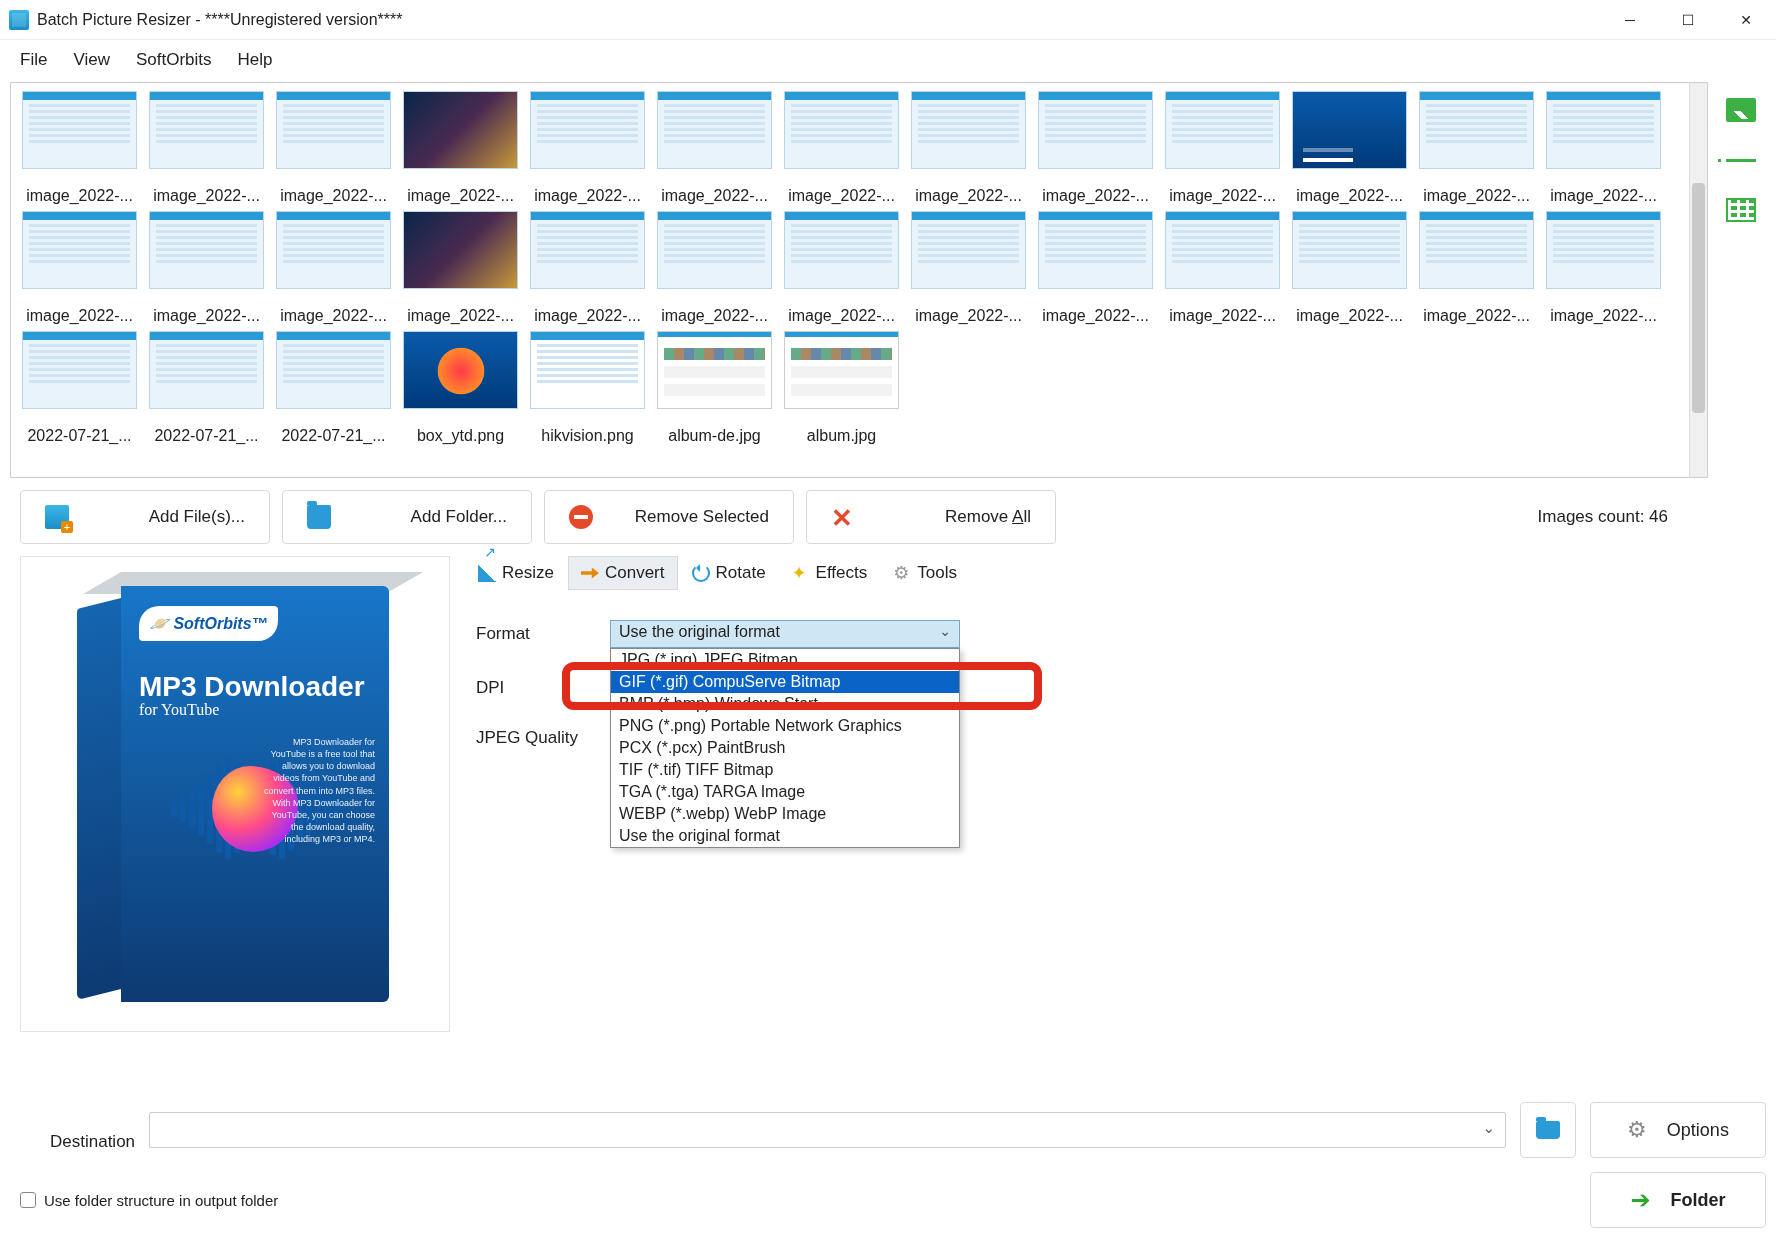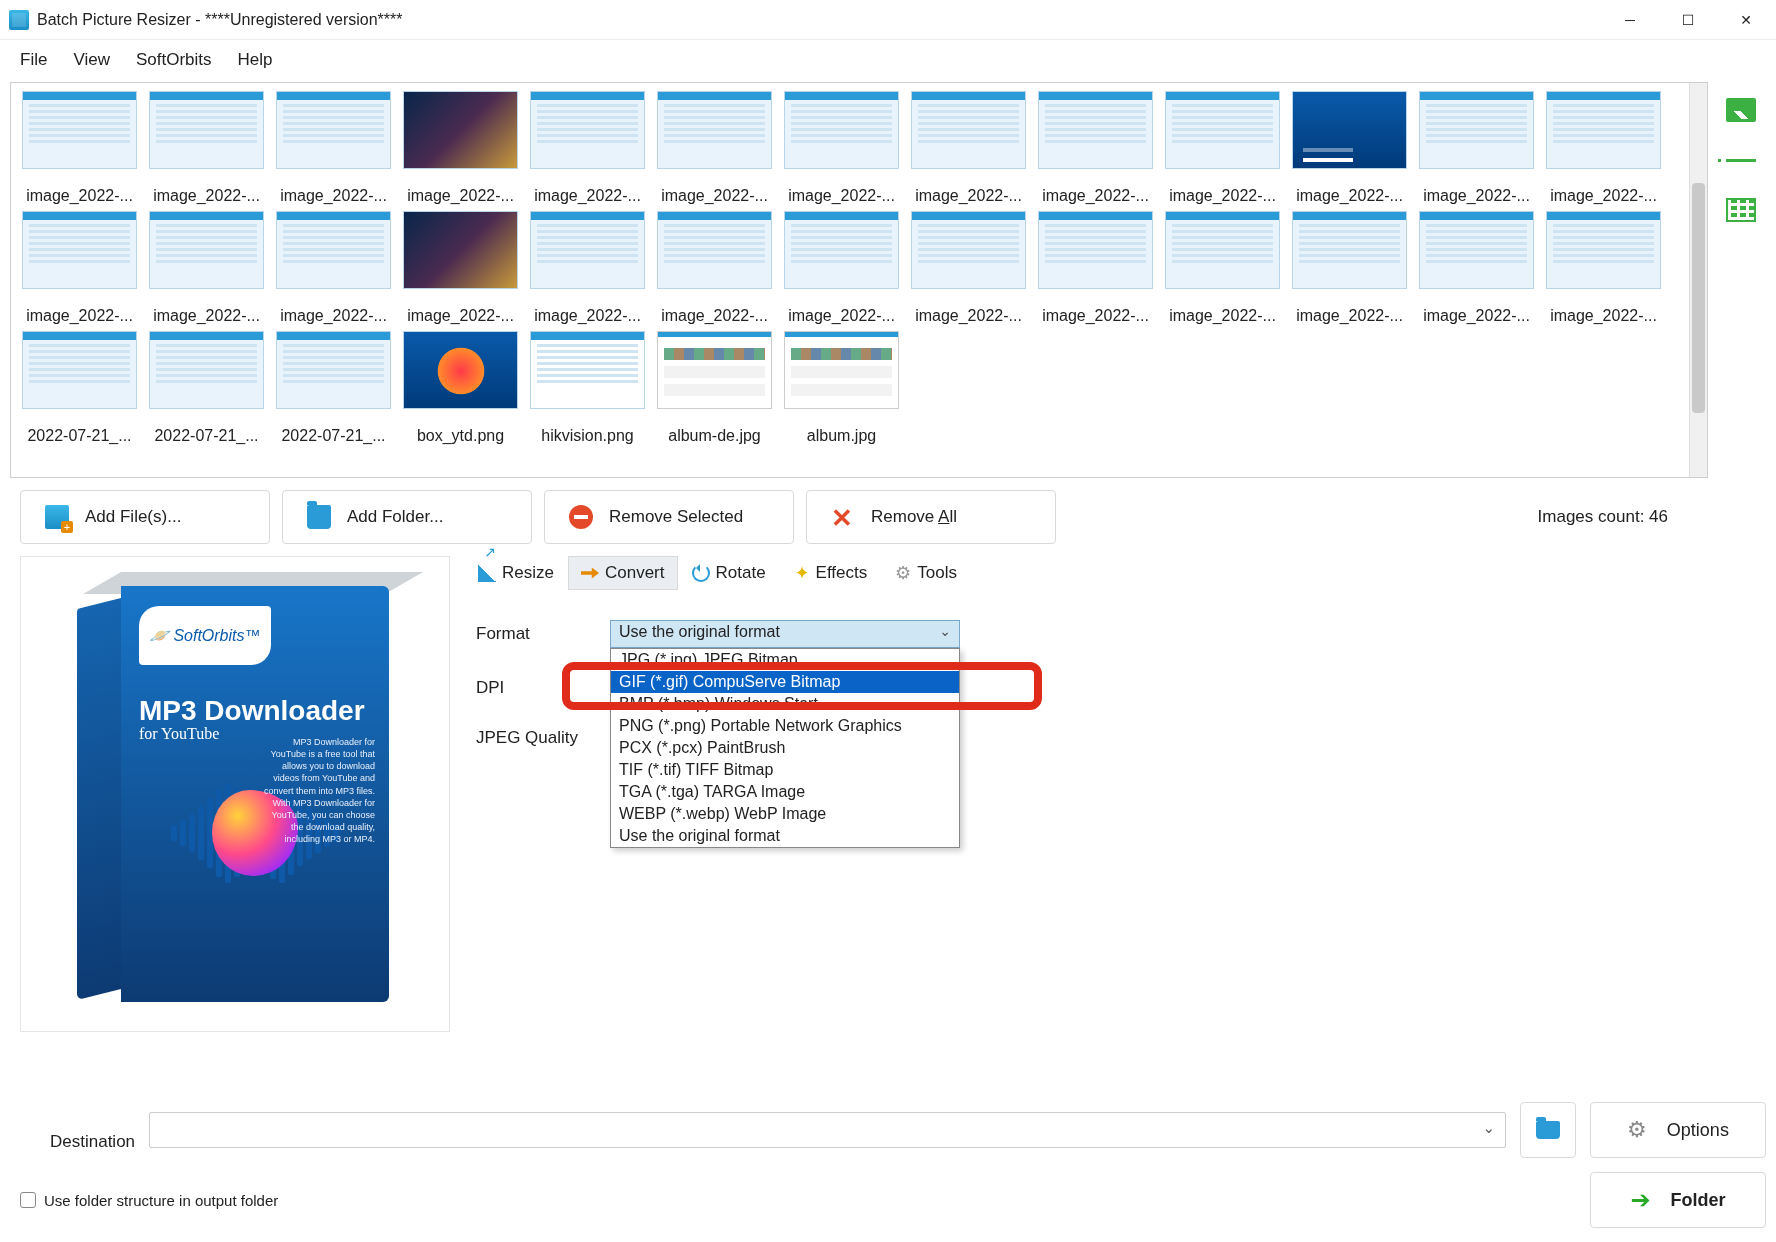--- a/index.html
+++ b/index.html
@@ -49,52 +49,52 @@
 .side-icon { width: 30px; height: 24px; display:flex; align-items:center; justify-content:center; }
 .side-icon.img-icon { background:#3cb043; position:relative; border-radius:2px; }
 .side-icon.img-icon::after { content:""; position:absolute; bottom:3px; left:3px; right:3px; height:8px; background: linear-gradient(45deg,transparent 40%,#fff 40% 60%,transparent 60%); }
 .side-icon.list-icon span { display:block; width:20px; height:3px; background:#3cb043; margin:2px 0; position:relative; }
 .side-icon.list-icon span::before { content:""; position:absolute; left:-8px; top:0; width:3px; height:3px; background:#3cb043; }
 .side-icon.table-icon { background:#3cb043; position:relative; }
 .side-icon.table-icon::before { content:""; position:absolute; inset:2px; background: repeating-linear-gradient(0deg,#fff 0 3px,transparent 3px 7px), repeating-linear-gradient(90deg,#fff 0 3px,transparent 3px 9px); }
 
 
 .action-row { display:flex; padding: 12px 10px 0; gap: 12px; align-items: center; }
-.action-btn { display:flex; align-items:center; height: 54px; padding: 0 24px; border: 1px solid #d9d9d9; background:#fff; border-radius: 4px; gap: 16px; min-width: 250px; justify-content:flex-start;}
+.action-btn { display:flex; align-items:center; height: 54px; padding: 0 24px; border: 1px solid #d9d9d9; background:#fff; border-radius: 4px; gap: 16px; min-width: 250px; justify-content:space-between;}
 .action-btn .ic { width:24px; height:24px; flex-shrink:0; }
 .ic.add-file { background: linear-gradient(180deg,#3bb7e8,#1a8ec7); position:relative; border-radius:2px;}
 .ic.add-file::after{content:"+"; position:absolute; right:-4px; bottom:-4px; color:#fff; background:#e68a00; width:12px; height:12px; font-size:11px; line-height:12px; text-align:center; border-radius:2px;}
 .ic.add-folder { background:#2a9bd6; border-radius:2px 2px 4px 4px; position:relative; }
 .ic.add-folder::before { content:""; position:absolute; top:-4px; left:0; width:10px; height:4px; background:#2a9bd6; border-radius:2px 2px 0 0;}
 .ic.minus { width:24px; height:24px; border-radius:50%; background:#e44a2a; position:relative;}
 .ic.minus::after{content:""; position:absolute; left:5px; right:5px; top:10px; height:4px; background:#fff;}
 .ic.x { color:#e44a2a; font-size:26px; font-weight:bold; line-height:1;}
 .action-btn .lbl { font-size:17px; }
 .count-label { margin-left:auto; font-size:17px; padding-right: 30px;}
 
 
 .lower { display:flex; padding: 12px 10px 0; gap: 16px; }
 .preview-box { width: 430px; height: 476px; border:1px solid #e5e5e5; display:flex; align-items:center; justify-content:center; }
 .product-box { width: 316px; height: 416px; position:relative; }
 .box-side { position:absolute; left:0; top:12px; width:44px; height:94%; background:linear-gradient(180deg,#1565b0,#0d3a72); transform: skewY(-14deg); transform-origin: top right; border-radius: 3px 0 0 6px;}
 .box-front { position:absolute; left:44px; top:0; width:268px; height:100%; background:linear-gradient(180deg,#1876c9,#0d3a72); border-radius: 0 6px 6px 0; color:#fff; padding: 20px 18px;}
 .box-top { position:absolute; left:6px; top:-14px; width:302px; height:22px; background:#cfd4d8; transform: skewX(-60deg); transform-origin: bottom left;}
-.so-logo { color:#0a5aaa; font-style:italic; font-weight:400; background:#fff; padding:20px 10px; border-radius:20px 4px 20px 4px; display:inline-block; font-size:16px;}
+.so-logo { color:#0a5aaa; font-style:italic; font-weight:700; background:#fff; padding:8px 10px; border-radius:20px 4px 20px 4px; display:inline-block; font-size:16px;}
 .box-title { margin-top: 30px; font-size:28px; font-weight:600; }
 .box-sub { font-size:16px; margin-top:-2px;font-family:Liberation Serif, serif;}
 .box-wave { margin-top: 30px; height:120px; position:relative; display:flex; align-items:center; justify-content:center;}
 .wave-bars { position:absolute; inset:0; display:flex; align-items:center; gap:3px; justify-content:center;}
 .wave-bars span { width:6px; background:#0e5aa8; border-radius:2px;}
 .note-blob { width:86px; height:86px; position:relative;}
 .note-blob::before { content:""; position:absolute; inset:0; background: radial-gradient(circle at 30% 30%, #ffd23a, #ff4a8a 45%, #9a2aff 80%); border-radius: 44% 56% 52% 48% / 50% 44% 56% 50%;}
 .box-small { position:absolute; right:14px; top:150px; bottom:20px; width:114px; font-size:9px; line-height:1.35; color:#e8effa; text-align:right;}
 
 
 .right-panel { flex:1; }
-.tab-row { display:flex; gap: 2px; text-align: right; }
+.tab-row { display:flex; gap: 2px; }
 .tab { display:flex; align-items:center; gap:6px; padding: 6px 12px; font-size:17px; }
 .tab.active { background:#eaeef2; border:1px solid #d9d9d9; }
 .tab .ti { width:18px; height:18px; display:inline-block; }
 .ti.resize{ background: linear-gradient(45deg,#2a9bd6 50%, transparent 50%);}
 .ti.resize::after{content:"↗"; display:block; color:#2a9bd6; font-size:14px; text-align:right; margin-top:-20px;}
 .ti.convert{ background:#e68a00; clip-path: polygon(0 40%, 60% 40%, 60% 20%, 100% 50%, 60% 80%, 60% 60%, 0 60%);}
 .ti.rotate{ border:2px solid #2a9bd6; border-top-color:transparent; border-radius:50%; position:relative;}
 .ti.rotate::after{content:""; position:absolute; left:-2px; top:-2px; border:4px solid transparent; border-right-color:#2a9bd6;}
 .ti.effects{ color:#e6b800; font-size:18px; line-height:1;}
 .ti.tools{ color:#999; font-size:18px; line-height:1;}

